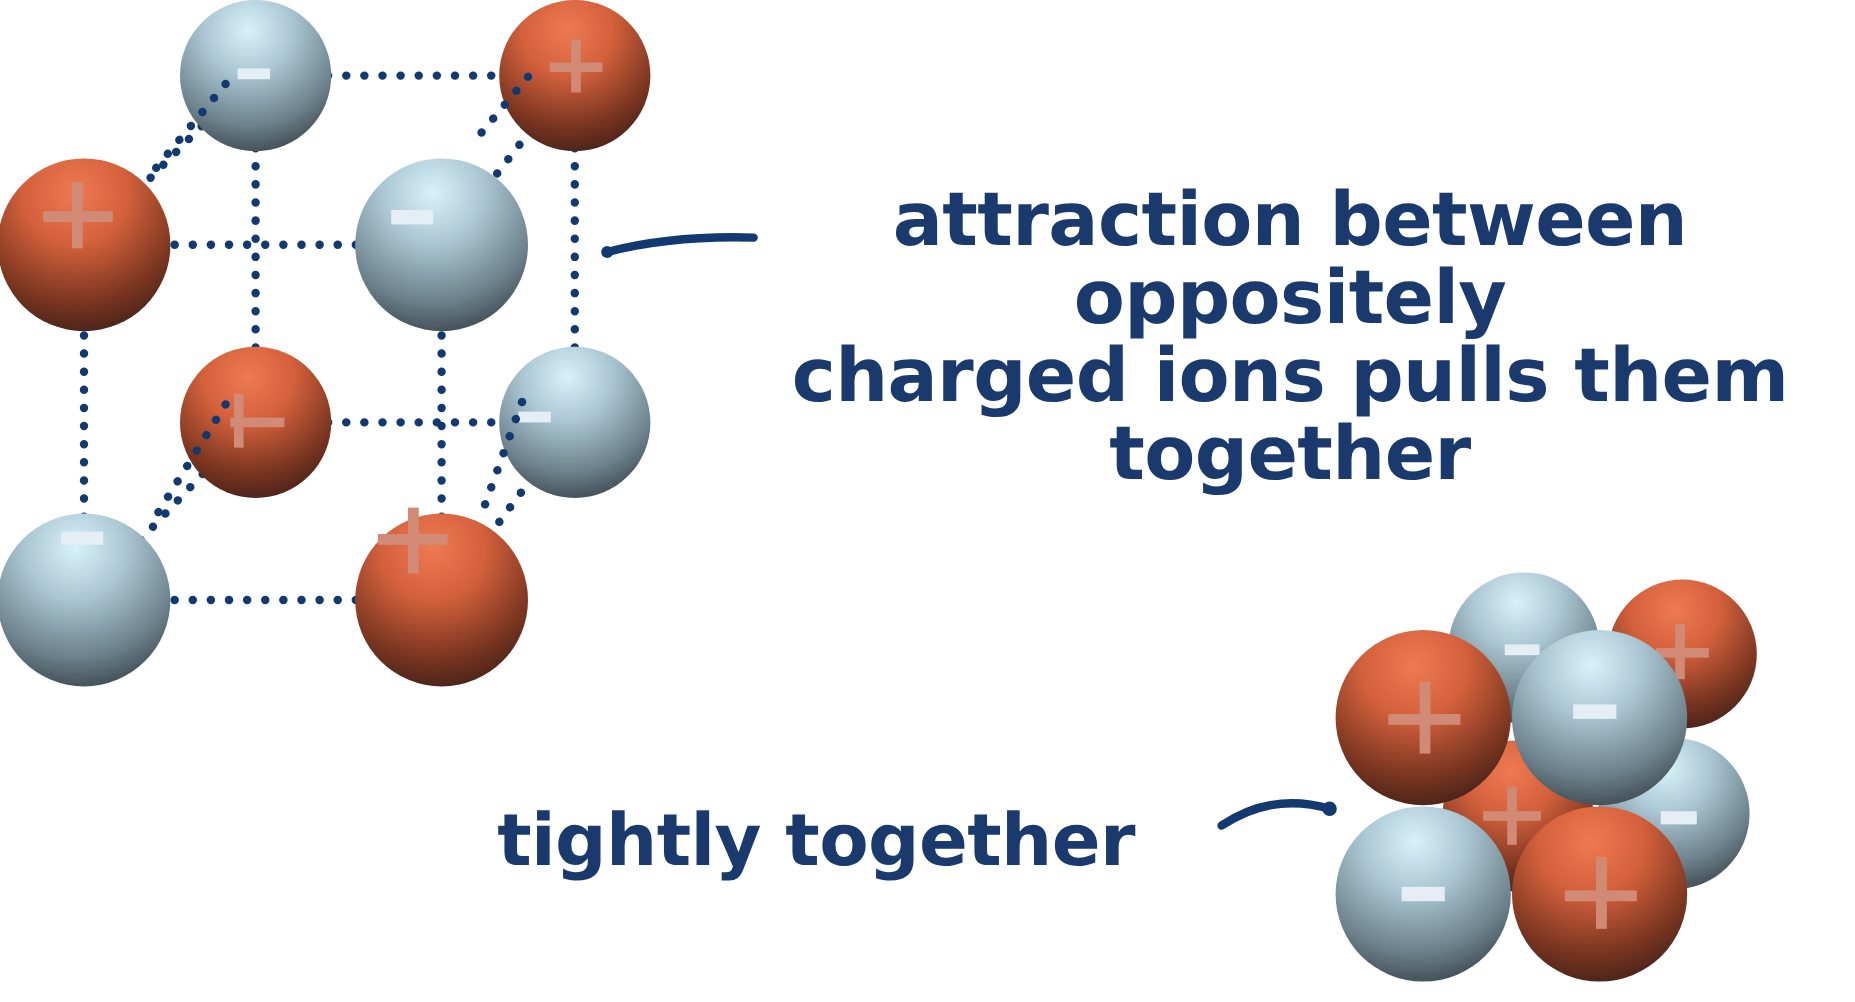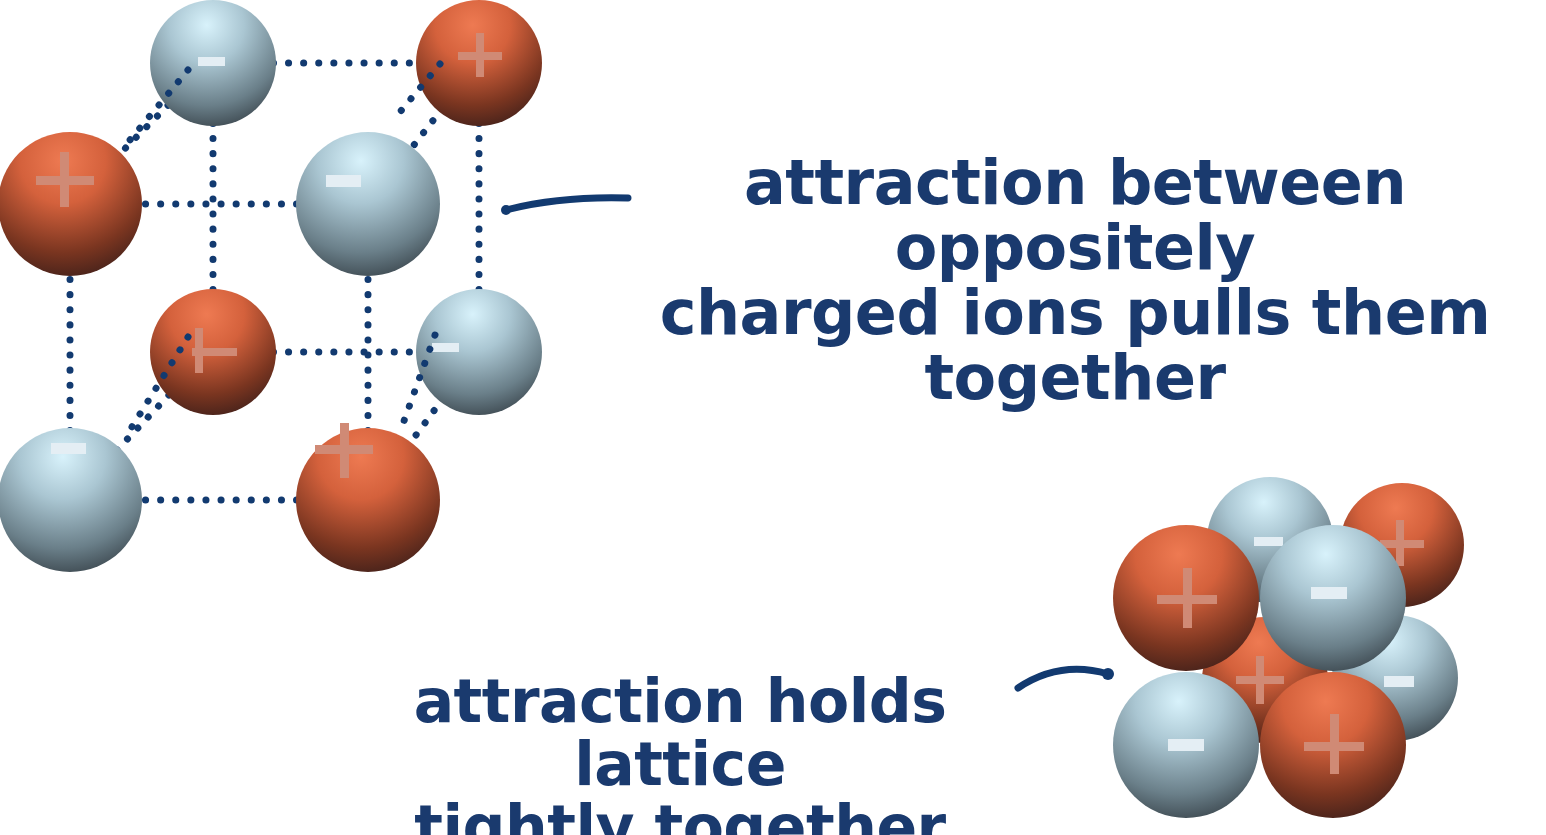--- a/index.html
+++ b/index.html
@@ -134,15 +134,14 @@
     <rect x="1330" y="714" width="9" height="60" fill="#d08a75"></rect>
   </g>
 </svg>
 
 <div class="lbl" id="label1">
   <div>attraction between oppositely</div>
   <div>charged ions pulls them together</div>
 </div>
 
 <div class="lbl" id="label2">
-  <div>attraction holds lattice</div>
   <div>tightly together</div>
 </div>
 
 </body></html>

